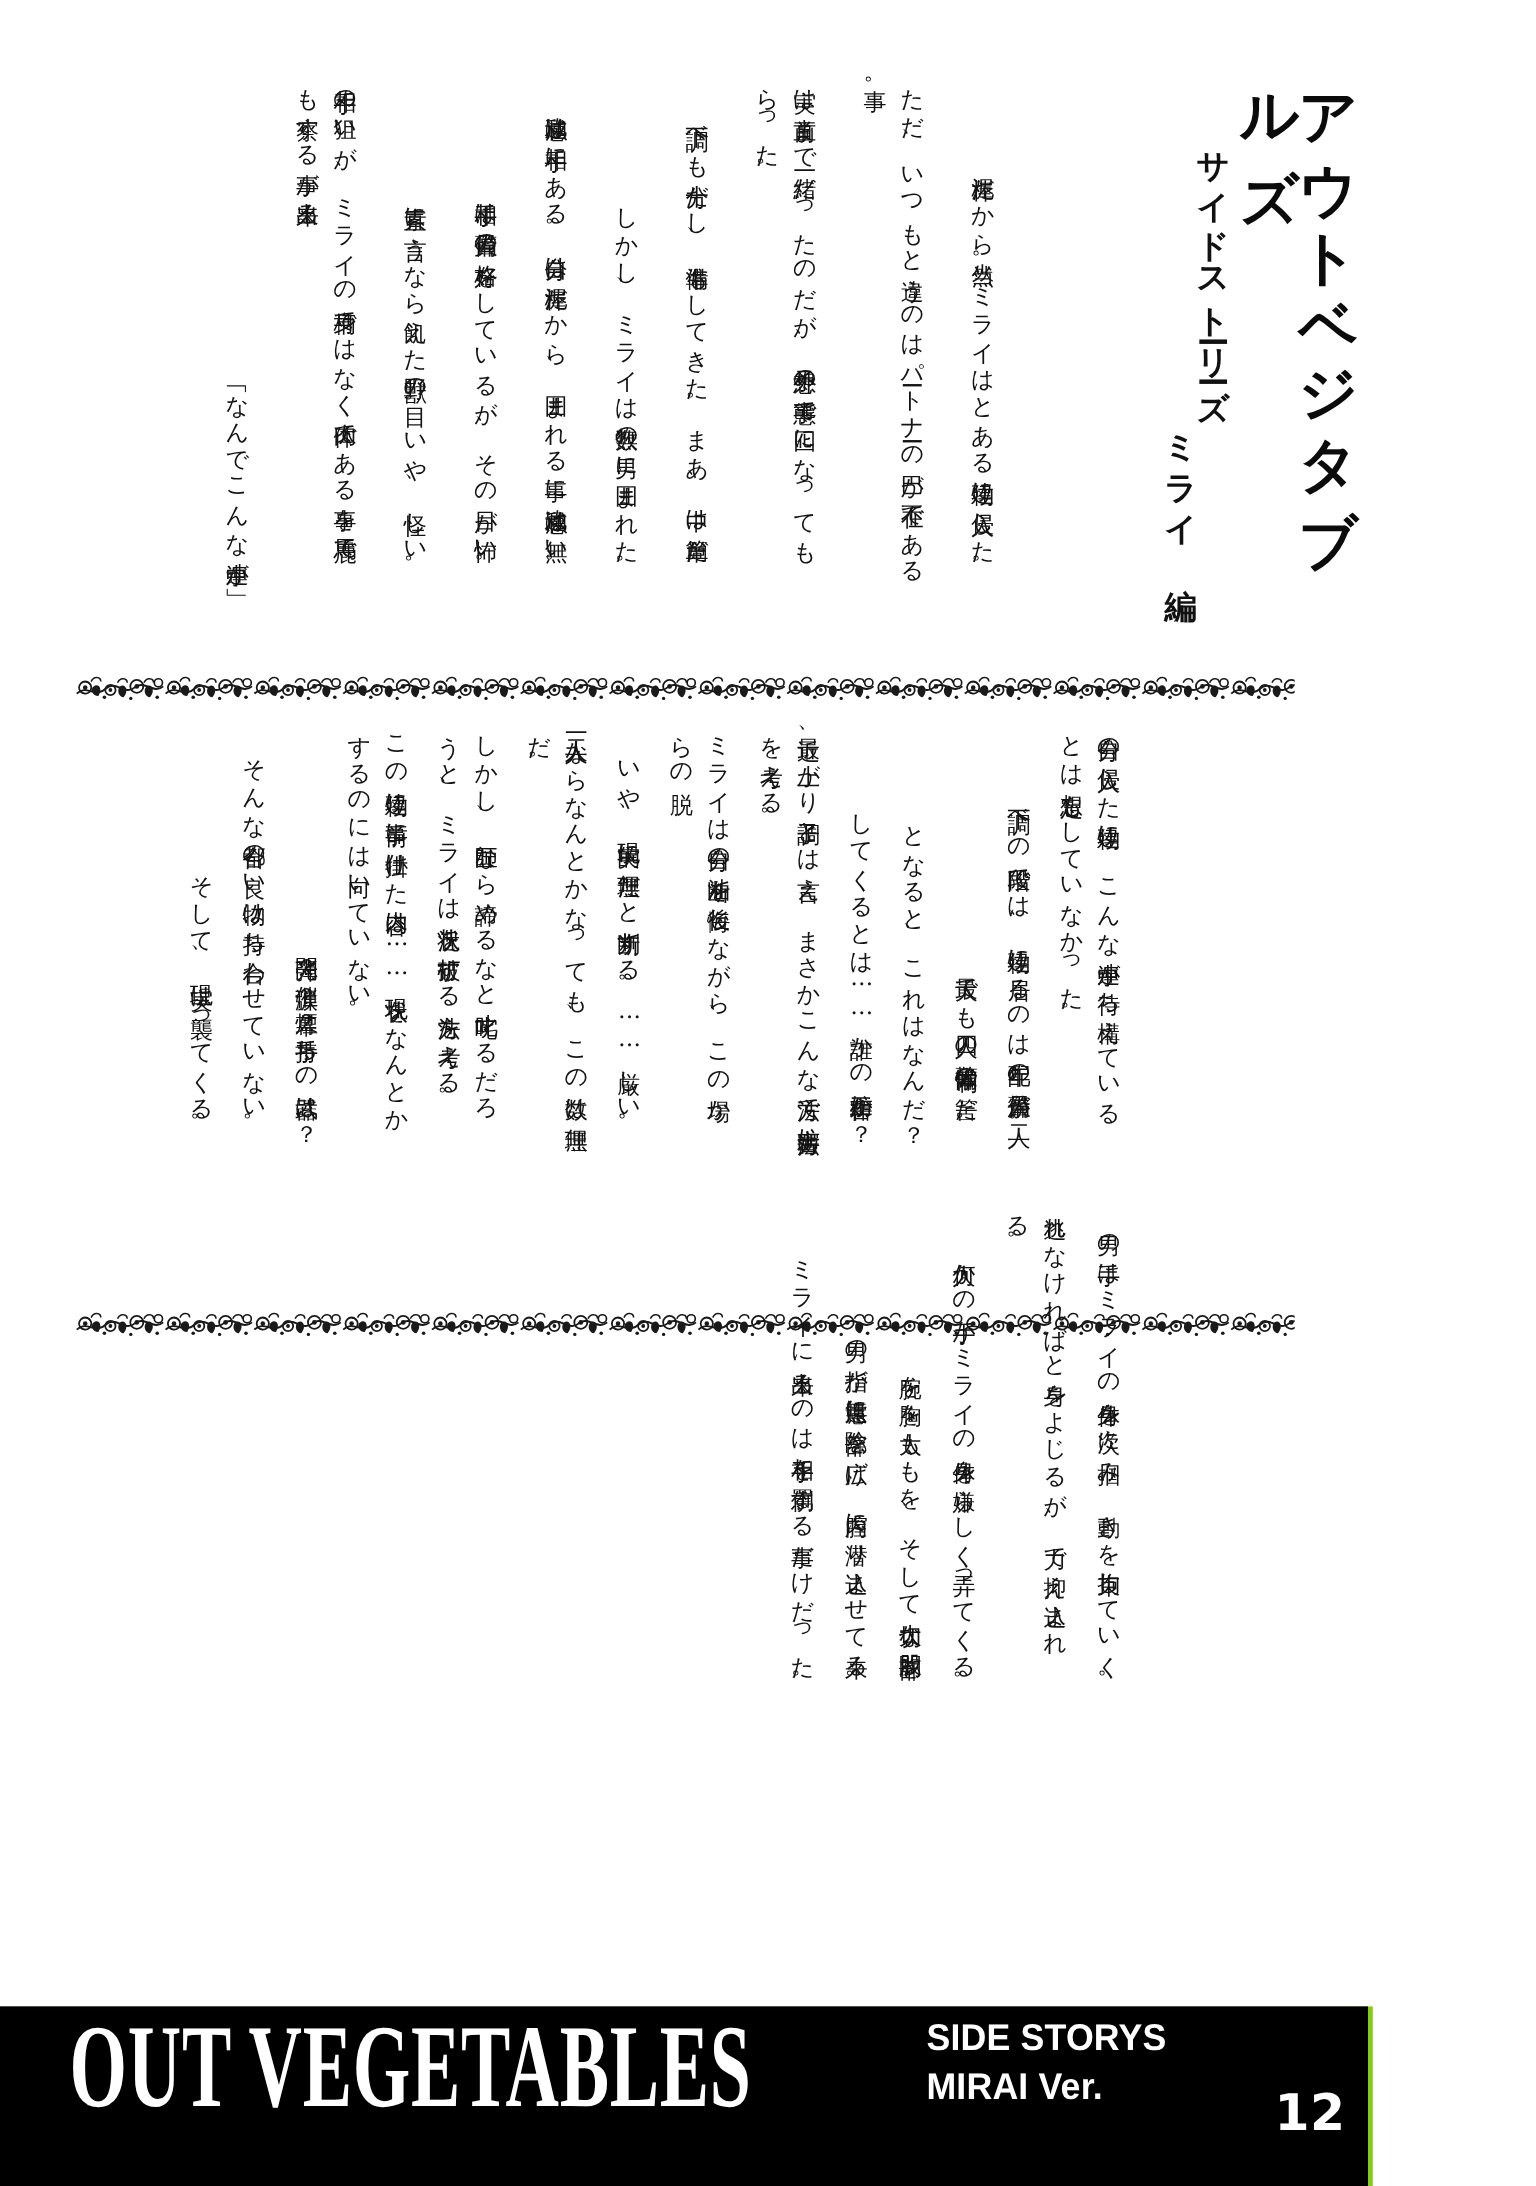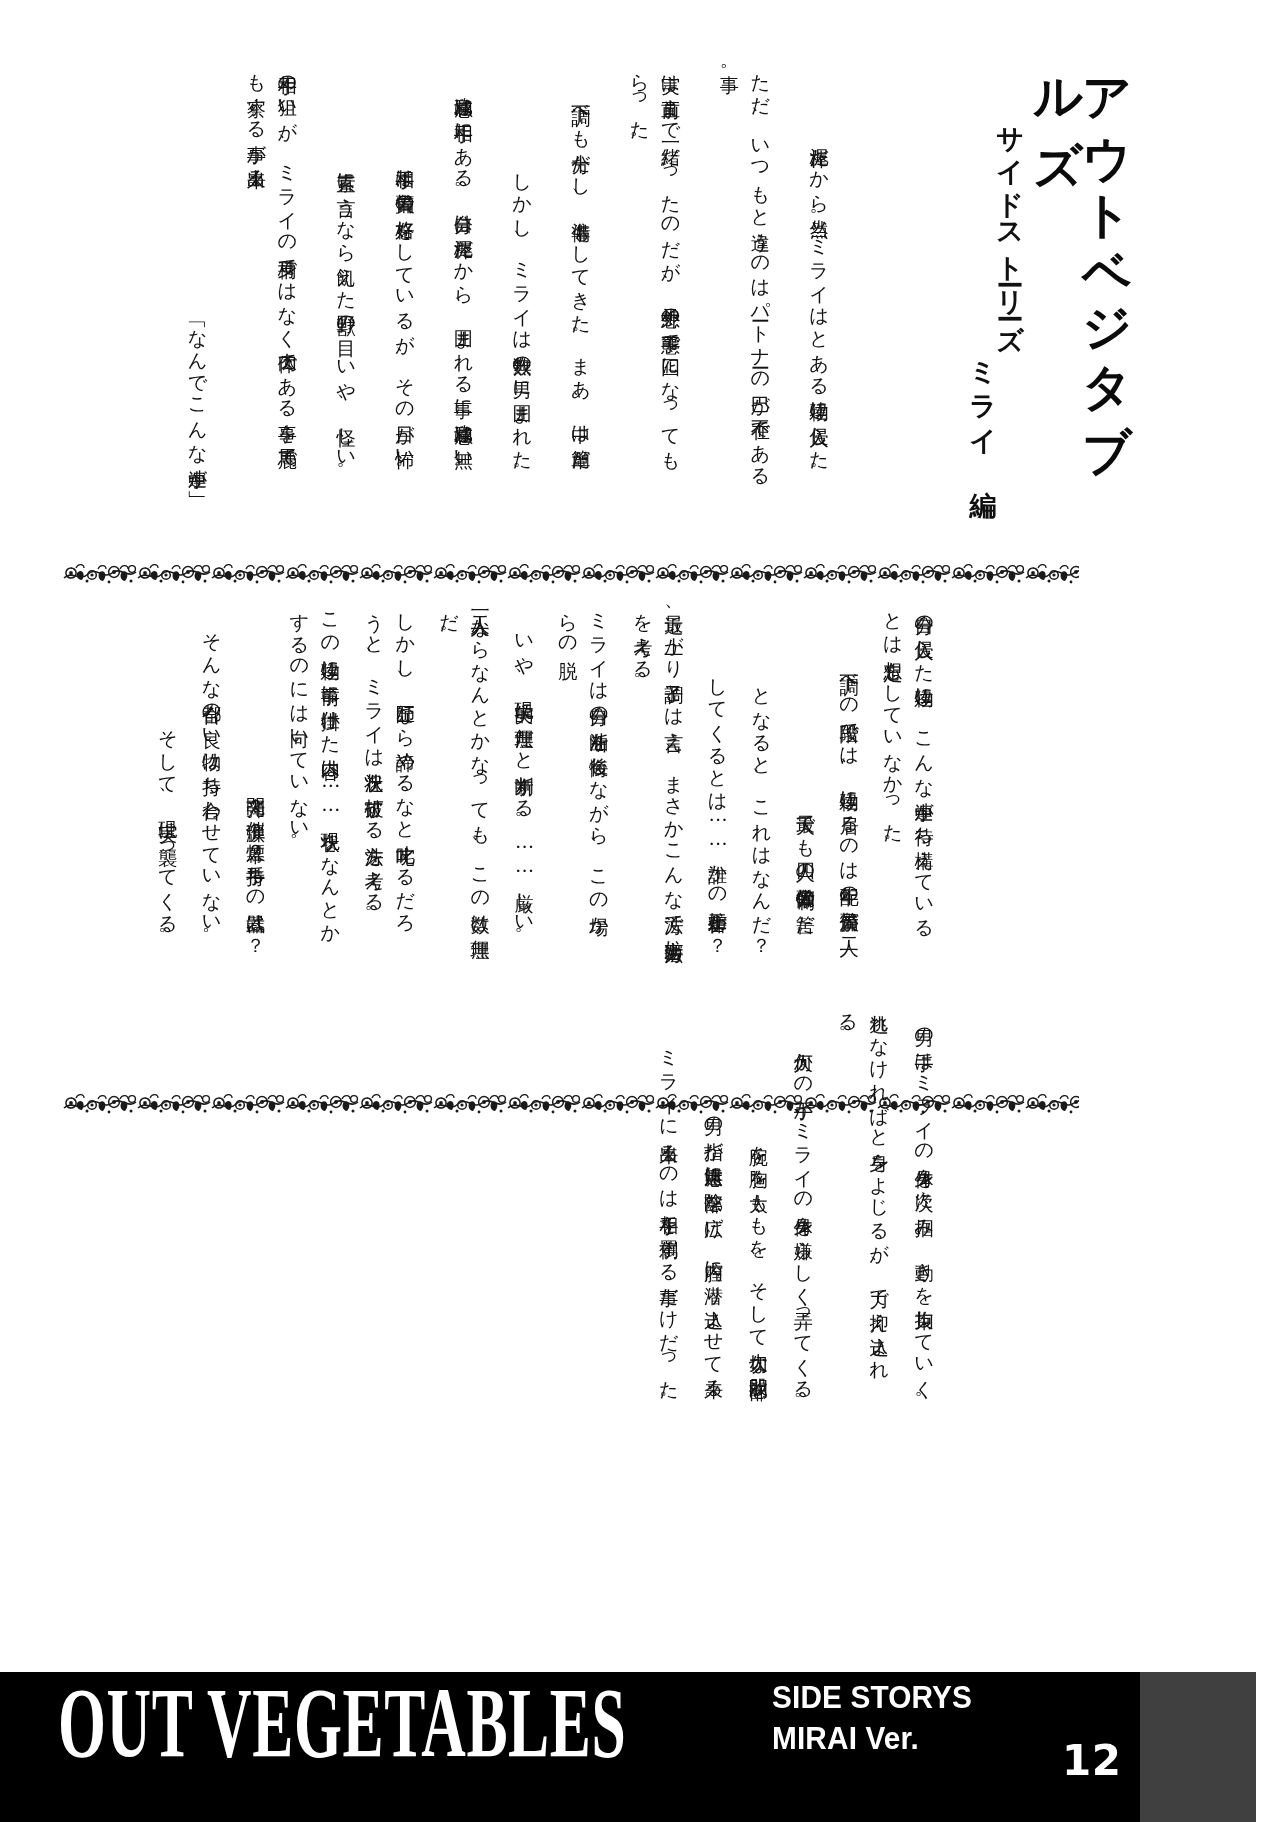--- a/index.html
+++ b/index.html
@@ -136,23 +136,23 @@
     height: 26px;
     overflow: hidden;
   }
   .ornament svg { display: block; }
 
   
   #footer-band {
     position: absolute;
     left: 0;
     bottom: 0;
-    width: 1256px;
+    width: 1144px;
     height: 150px;
-    background: #404040;
+    background: #84cc16;
   }
   #footer-inner {
     position: absolute;
     left: 0; top: 0;
     width: 1140px;
     height: 150px;
     background: #000000;
   }
   #footer-logo {
     position: absolute;

